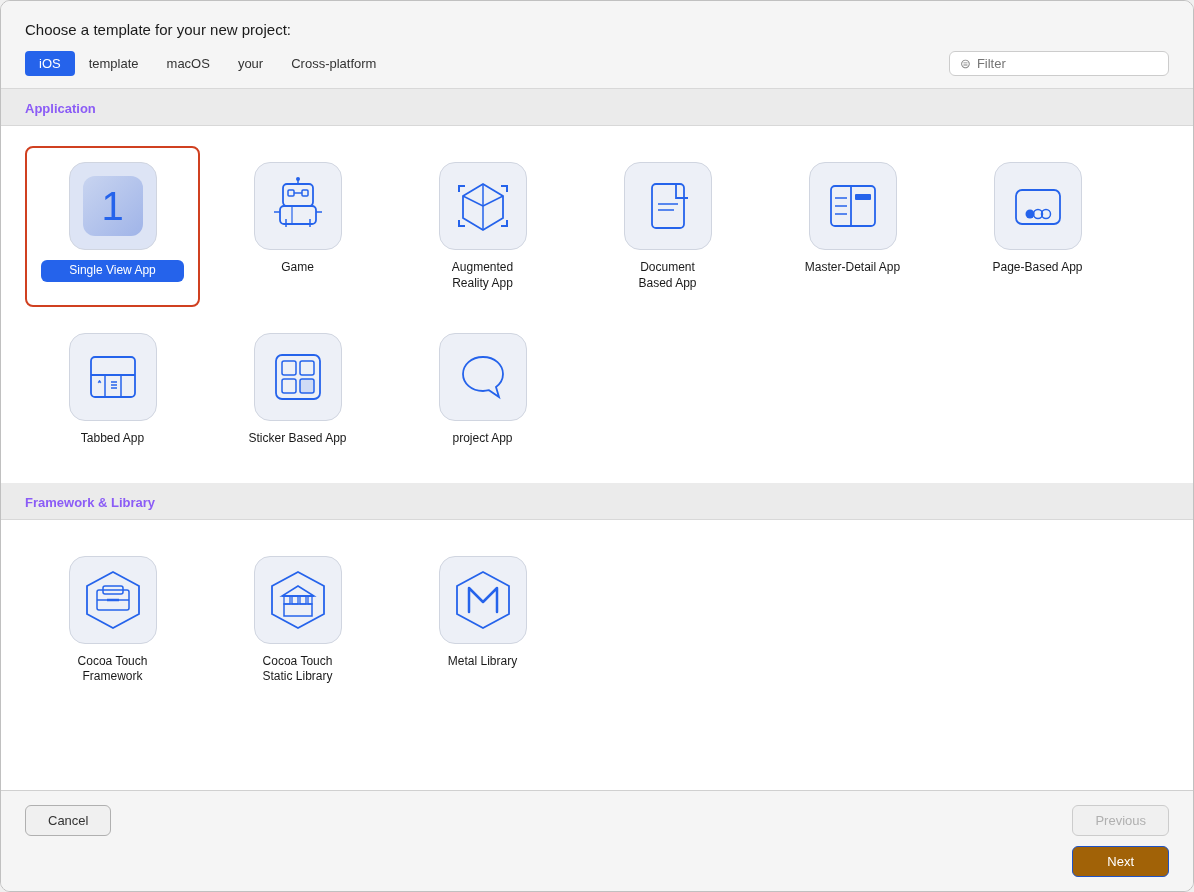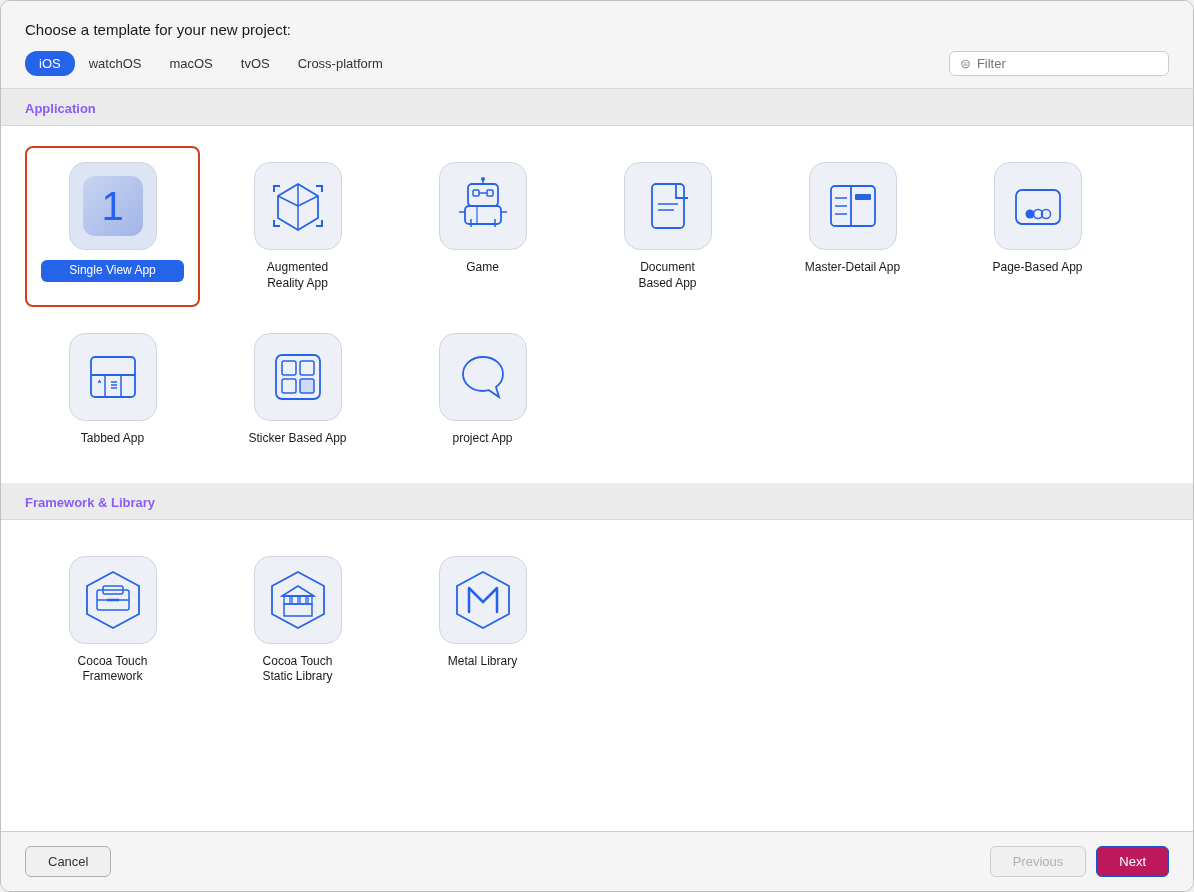--- a/index.html
+++ b/index.html
@@ -38,21 +38,21 @@
       align-items: center;
       padding: 0 24px 12px 24px;
       background: #f5f5f5;
       gap: 0;
     }
     .tab-item {
       padding: 5px 14px;
       font-size: 13px;
       color: #333;
       cursor: pointer;
-      border-radius: 12px;
+      border-radius: 4px;
       background: transparent;
       border: none;
       outline: none;
     }
     .tab-item.active {
       background: #2563eb;
       color: #fff;
       font-weight: 500;
     }
     .filter-box {
@@ -162,31 +162,31 @@
       padding: 7px 22px;
       border-radius: 6px;
       font-size: 13px;
       cursor: pointer;
       border: 1px solid #b0b0b0;
       background: #f0f0f0;
       color: #333;
       font-family: inherit;
     }
     .btn-primary {
-      background: #be185d;
+      background: #a16207;
       color: #fff;
       border-color: #1d52c7;
     }
     .btn-disabled {
       background: #f0f0f0;
       color: #b0b0b0;
       border-color: #ccc;
       cursor: default;
     }
-    .footer-right { display: flex; gap: 10px; }
+    .footer-right { display: flex; gap: 10px; flex-direction: column; }
     .app-icon-number {
       font-size: 40px;
       font-weight: 200;
       color: #2563eb;
     }
     .app-icon-1-inner {
       width: 60px;
       height: 60px;
       background: linear-gradient(135deg, #c8d4f0 0%, #a0b4e8 100%);
       border-radius: 12px;
@@ -199,23 +199,23 @@
 <body>
 
 <div class="dialog">
 
   <div class="dialog-header">
     <span class="dialog-title">Choose a template for your new project:</span>
   </div>
 
   <div class="tab-bar">
     <button class="tab-item active">iOS</button>
-    <button class="tab-item">watchOS</button>
+    <button class="tab-item">template</button>
     <button class="tab-item">macOS</button>
-    <button class="tab-item">tvOS</button>
+    <button class="tab-item">your</button>
     <button class="tab-item">Cross-platform</button>
     <div class="filter-box">
       <span class="filter-icon">⊜</span>
       <input class="filter-input" type="text" placeholder="Filter" style="">
     </div>
   </div>
 
   <div class="content-area">
 
     <div class="section-header">
@@ -223,39 +223,20 @@
     </div>
     <div class="templates-grid">
 
       <div class="template-item selected">
         <div class="template-icon-wrap">
           <div class="app-icon-1-inner">
             <span class="app-icon-number">1</span>
           </div>
         </div>
         <span class="template-label">Single View App</span>
-      </div>
-
-      <div class="template-item">
-        <div class="template-icon-wrap">
-          <svg width="60" height="60" viewBox="0 0 60 60">
-
-            <polygon points="30,8 50,20 50,42 30,54 10,42 10,20" fill="none" stroke="#2563eb" stroke-width="1.8"></polygon>
-            <line x1="30" y1="8" x2="30" y2="30" stroke="#2563eb" stroke-width="1.5"></line>
-            <line x1="10" y1="20" x2="30" y2="30" stroke="#2563eb" stroke-width="1.5"></line>
-            <line x1="50" y1="20" x2="30" y2="30" stroke="#2563eb" stroke-width="1.5"></line>
-            <line x1="30" y1="30" x2="30" y2="54" stroke="#2563eb" stroke-width="1.5"></line>
-
-            <polyline points="6,16 6,10 12,10" fill="none" stroke="#2563eb" stroke-width="2"></polyline>
-            <polyline points="48,10 54,10 54,16" fill="none" stroke="#2563eb" stroke-width="2"></polyline>
-            <polyline points="6,44 6,50 12,50" fill="none" stroke="#2563eb" stroke-width="2"></polyline>
-            <polyline points="54,44 54,50 48,50" fill="none" stroke="#2563eb" stroke-width="2"></polyline>
-          </svg>
-        </div>
-        <span class="template-label">Augmented<br>Reality App</span>
       </div>
 
       <div class="template-item">
         <div class="template-icon-wrap">
           <svg width="60" height="60" viewBox="0 0 60 60">
 
             <rect x="15" y="8" width="30" height="22" rx="4" fill="none" stroke="#2563eb" stroke-width="1.8"></rect>
             <rect x="20" y="14" width="6" height="6" rx="1" fill="none" stroke="#2563eb" stroke-width="1.5"></rect>
             <rect x="34" y="14" width="6" height="6" rx="1" fill="none" stroke="#2563eb" stroke-width="1.5"></rect>
             <line x1="26" y1="17" x2="34" y2="17" stroke="#2563eb" stroke-width="1.5"></line>
@@ -269,20 +250,39 @@
             <line x1="12" y1="36" x2="6" y2="36" stroke="#2563eb" stroke-width="1.5"></line>
             <line x1="48" y1="36" x2="54" y2="36" stroke="#2563eb" stroke-width="1.5"></line>
           </svg>
         </div>
         <span class="template-label">Game</span>
       </div>
 
       <div class="template-item">
         <div class="template-icon-wrap">
           <svg width="60" height="60" viewBox="0 0 60 60">
+
+            <polygon points="30,8 50,20 50,42 30,54 10,42 10,20" fill="none" stroke="#2563eb" stroke-width="1.8"></polygon>
+            <line x1="30" y1="8" x2="30" y2="30" stroke="#2563eb" stroke-width="1.5"></line>
+            <line x1="10" y1="20" x2="30" y2="30" stroke="#2563eb" stroke-width="1.5"></line>
+            <line x1="50" y1="20" x2="30" y2="30" stroke="#2563eb" stroke-width="1.5"></line>
+            <line x1="30" y1="30" x2="30" y2="54" stroke="#2563eb" stroke-width="1.5"></line>
+
+            <polyline points="6,16 6,10 12,10" fill="none" stroke="#2563eb" stroke-width="2"></polyline>
+            <polyline points="48,10 54,10 54,16" fill="none" stroke="#2563eb" stroke-width="2"></polyline>
+            <polyline points="6,44 6,50 12,50" fill="none" stroke="#2563eb" stroke-width="2"></polyline>
+            <polyline points="54,44 54,50 48,50" fill="none" stroke="#2563eb" stroke-width="2"></polyline>
+          </svg>
+        </div>
+        <span class="template-label">Augmented<br>Reality App</span>
+      </div>
+
+      <div class="template-item">
+        <div class="template-icon-wrap">
+          <svg width="60" height="60" viewBox="0 0 60 60">
             <rect x="14" y="8" width="32" height="44" rx="4" fill="none" stroke="#2563eb" stroke-width="1.8"></rect>
             <path d="M38 8 L38 22 L50 22" fill="none" stroke="#2563eb" stroke-width="1.8"></path>
             <line x1="20" y1="28" x2="40" y2="28" stroke="#2563eb" stroke-width="1.5"></line>
             <line x1="20" y1="34" x2="36" y2="34" stroke="#2563eb" stroke-width="1.5"></line>
           </svg>
         </div>
         <span class="template-label">Document<br>Based App</span>
       </div>
 
       <div class="template-item">

